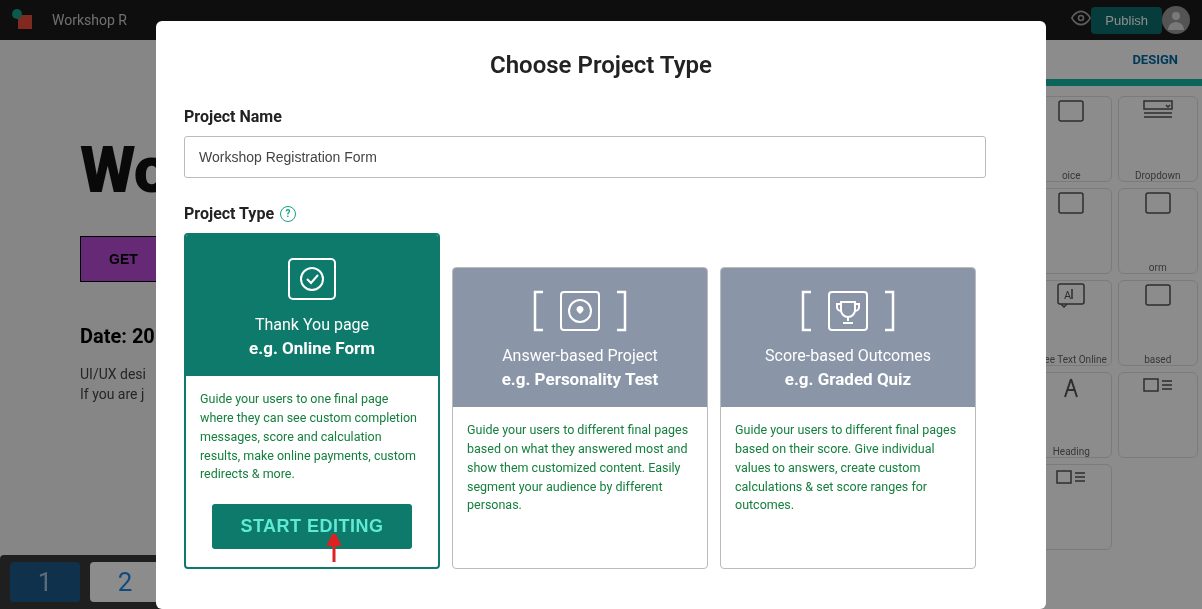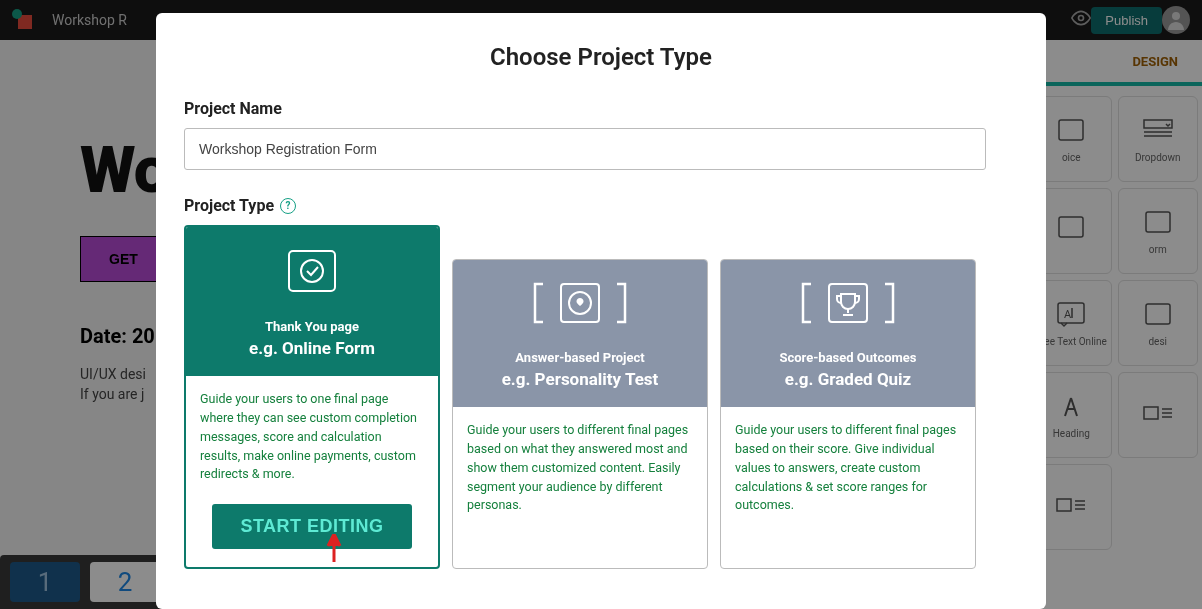--- a/index.html
+++ b/index.html
@@ -18,23 +18,23 @@
 
 
 .page-bg { display: flex; height: calc(100% - 40px); }
 .canvas { flex: 1; padding: 30px 30px 0 80px; position: relative; }
 .hero-text { font-size: 64px; font-weight: 900; line-height: 1.05; color: #111; letter-spacing: -1px; }
 .get-btn { margin-top: 32px; background: #b84cd8; color: #000; font-weight: 700; padding: 14px 28px; border: 1px solid #000; font-size: 14px; }
 .date-text { margin-top: 42px; font-size: 20px; font-weight: 700; }
 .desc-text { margin-top: 18px; font-size: 14px; color: #444; }
 
 .right-panel { width: 176px; background: #fff; border-left: 1px solid #e0e0e0; }
-.design-tab { height: 46px; display: flex; align-items: center; justify-content: flex-end; padding-right: 24px; font-size: 13px; font-weight: 700; color: #a16207; border-bottom: 4px solid #14b8a6; }
+.design-tab { height: 46px; display: flex; align-items: center; justify-content: flex-end; padding-right: 24px; font-size: 13px; font-weight: 700; color: #0369a1; border-bottom: 7px solid #14b8a6; }
 .widgets { display: grid; grid-template-columns: 1fr 1fr; gap: 6px; padding: 10px 4px; }
-.widget { height: 86px; border: 1px solid #e0e0e0; border-radius: 6px; display: flex; flex-direction: column; align-items: center; justify-content: center; gap: 8px; font-size: 10px; color: #666; }
+.widget { height: 86px; border: 1px solid #e0e0e0; border-radius: 6px; display: flex; flex-direction: column; align-items: center; justify-content: space-between; gap: 8px; font-size: 10px; color: #666; }
 .widget svg { width: 32px; height: 28px; }
 
 
 .pager { position: absolute; bottom: 0; left: 0; height: 54px; background: #3a3a3a; display: flex; align-items: center; padding: 0 10px; gap: 10px; border-radius: 4px 4px 0 0; }
 .page-num { width: 70px; height: 40px; background: #fff; border-radius: 4px; display: flex; align-items: center; justify-content: center; font-size: 26px; color: #1e88e5; }
 .page-num.active { background: #1e5a8a; color: #a0c4e0; }
 
 
 .overlay { position: absolute; inset: 0; background: rgba(0,0,0,0.45); display: flex; align-items: flex-end; justify-content: center; padding-top: 12px; }
 .modal { width: 890px; background: #fff; border-radius: 6px; padding: 30px 0 40px; margin-top: 10px; }
@@ -44,21 +44,21 @@
 .help-icon { width: 16px; height: 16px; border: 1.5px solid #16a085; border-radius: 50%; display: inline-flex; align-items: center; justify-content: center; font-size: 10px; color: #16a085; }
 .name-input { width: 100%; height: 42px; border: 1px solid #bbb; border-radius: 3px; padding: 0 14px; font-size: 14px; color: #444; margin-bottom: 26px; }
 
 .type-grid { display: flex; gap: 12px; align-items: stretch; }
 .type-card { border: 1px solid #bbb; border-radius: 4px; overflow: hidden; display: flex; flex-direction: column; background: #fff; }
 .type-card.selected { border: 2px solid #0d7a6b; }
 .card-head { padding: 18px 12px; text-align: center; color: #fff; }
 .type-card.selected .card-head { background: #0d7a6b; }
 .type-card:not(.selected) .card-head { background: #8a95a8; }
 .card-head .icon-box { display: inline-flex; align-items: center; justify-content: center; margin-bottom: 10px; }
-.card-title { font-size: 13px; font-weight: 700; margin-bottom: 4px; margin-top: 12px; }
+.card-title { font-size: 16px; font-weight: 400; margin-bottom: 4px; }
 .card-sub { font-size: 17px; font-weight: 700; }
 .card-desc { padding: 14px 14px; font-size: 12.5px; color: #15803d; line-height: 1.5; flex: 1; }
 .start-btn { display: block; margin: 6px auto 18px; background: #0d7a6b; color: #5eead4; font-weight: 700; padding: 12px 28px; border: none; border-radius: 3px; font-size: 18px; letter-spacing: 0.5px; }
 
 .c1 { width: 256px; }
 .c2, .c3 { width: 256px; margin-top: 34px; }
 
 .arrow { position: absolute; left: 324px; top: 534px; color: #d22; font-size: 28px; }
 .arrow svg { width: 20px; height: 40px; }
 
@@ -142,21 +142,21 @@
             <text x="9" y="18" font-size="11" fill="#555" stroke="none">A</text>
             <line x1="17" y1="8" x2="17" y2="18"></line>
             <path d="M6 23l3 3 3-3"></path>
           </svg>
         <span>Free Text Online</span>
       </div>
       <div class="widget">
         <svg viewBox="0 0 32 28" fill="none" stroke="#555" stroke-width="1.5">
             <rect x="4" y="4" width="24" height="20" rx="2"></rect>
           </svg>
-        <span>desi</span>
+        <span>based</span>
       </div>
       <div class="widget">
         <svg viewBox="0 0 32 28" fill="none" stroke="#555" stroke-width="2">
             <path d="M16 6l-6 18M16 6l6 18M12 17h8"></path>
           </svg>
         <span>Heading</span>
       </div>
       <div class="widget">
         <svg viewBox="0 0 32 28" fill="none" stroke="#555" stroke-width="1.5">
             <rect x="2" y="6" width="14" height="12"></rect>

